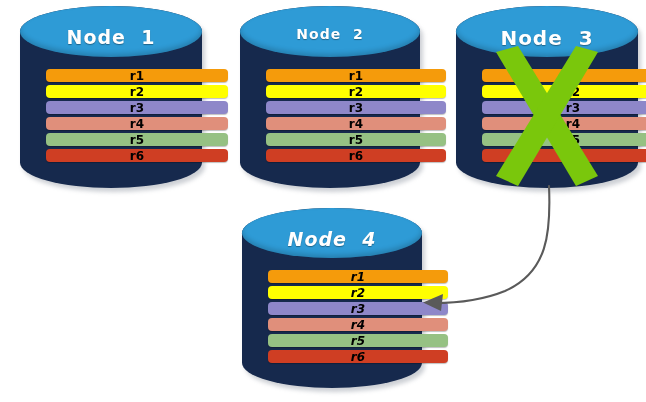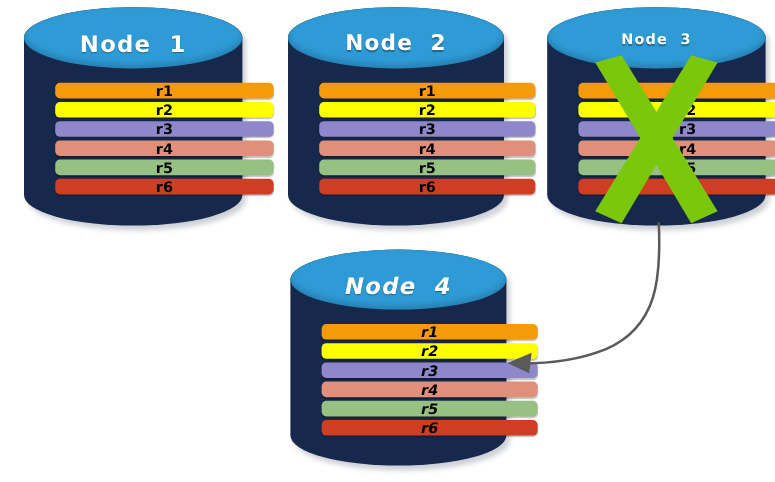--- a/index.html
+++ b/index.html
@@ -139,21 +139,21 @@
       <div class="row" style="height: 13px; font-size: 12px; background: rgb(207, 62, 35); color: rgb(0, 0, 0);">
         <span>r6</span>
       </div>
     </div>
   </div>
 
   <div class="node" id="node-2" style="left:240px; top:6px; width:180px; height:182px;">
     <div class="node-shadow"></div>
     <div class="node-body" style="background: rgb(22, 41, 77);"></div>
     <div class="node-top" style="background: rgb(46, 155, 214);"></div>
-    <div class="node-title" style="top: 20px; font-size: 18px; color: rgb(255, 255, 255);">Node  2</div>
+    <div class="node-title" style="top: 20px; font-size: 14px; color: rgb(255, 255, 255);">Node  2</div>
     <div class="rows" style="top:63px; padding:0 26px; gap:3px;">
       <div class="row" style="height: 13px; font-size: 12px; background: rgb(245, 155, 11); color: rgb(0, 0, 0);">
         <span>r1</span>
       </div>
       <div class="row" style="height: 13px; font-size: 12px; background: rgb(255, 255, 0); color: rgb(0, 0, 0);">
         <span>r2</span>
       </div>
       <div class="row" style="height: 13px; font-size: 12px; background: rgb(142, 135, 201); color: rgb(0, 0, 0);">
         <span>r3</span>
       </div>
@@ -166,21 +166,21 @@
       <div class="row" style="height: 13px; font-size: 12px; background: rgb(207, 62, 35); color: rgb(0, 0, 0);">
         <span>r6</span>
       </div>
     </div>
   </div>
 
   <div class="node" id="node-3" style="left:456px; top:6px; width:182px; height:182px;">
     <div class="node-shadow"></div>
     <div class="node-body" style="background: rgb(22, 41, 77);"></div>
     <div class="node-top" style="background: rgb(46, 155, 214);"></div>
-    <div class="node-title" style="top: 20px; font-size: 12px; color: rgb(255, 255, 255);">Node  3</div>
+    <div class="node-title" style="top: 20px; font-size: 20px; color: rgb(255, 255, 255);">Node  3</div>
     <div class="rows" style="top:63px; padding:0 26px; gap:3px;">
       <div class="row" style="height: 13px; font-size: 12px; background: rgb(245, 155, 11); color: rgb(0, 0, 0);">
         <span>r1</span>
       </div>
       <div class="row" style="height: 13px; font-size: 12px; background: rgb(255, 255, 0); color: rgb(0, 0, 0);">
         <span>r2</span>
       </div>
       <div class="row" style="height: 13px; font-size: 12px; background: rgb(142, 135, 201); color: rgb(0, 0, 0);">
         <span>r3</span>
       </div>

